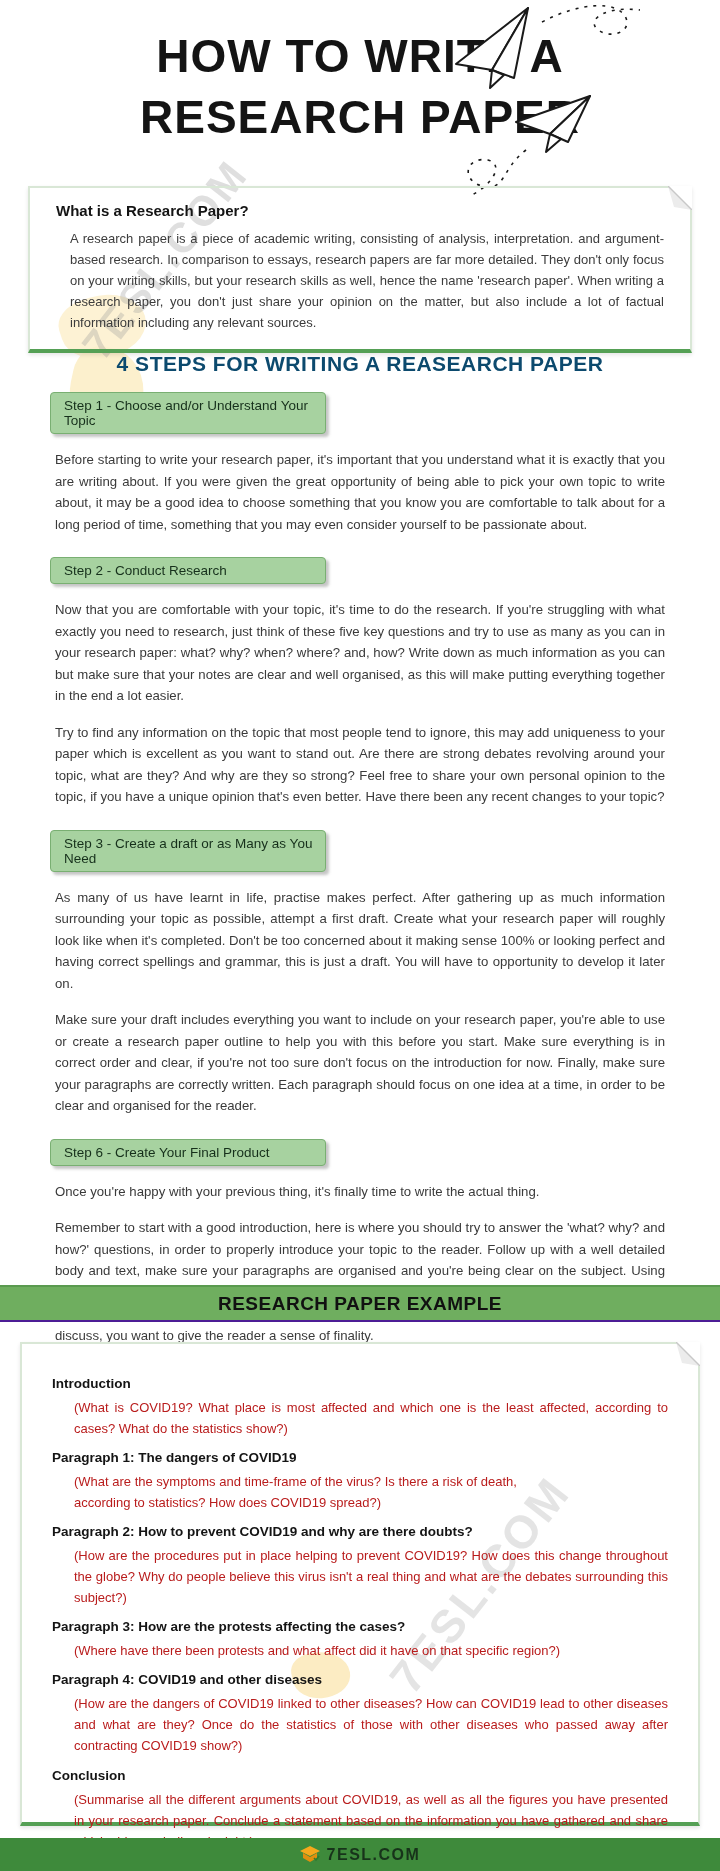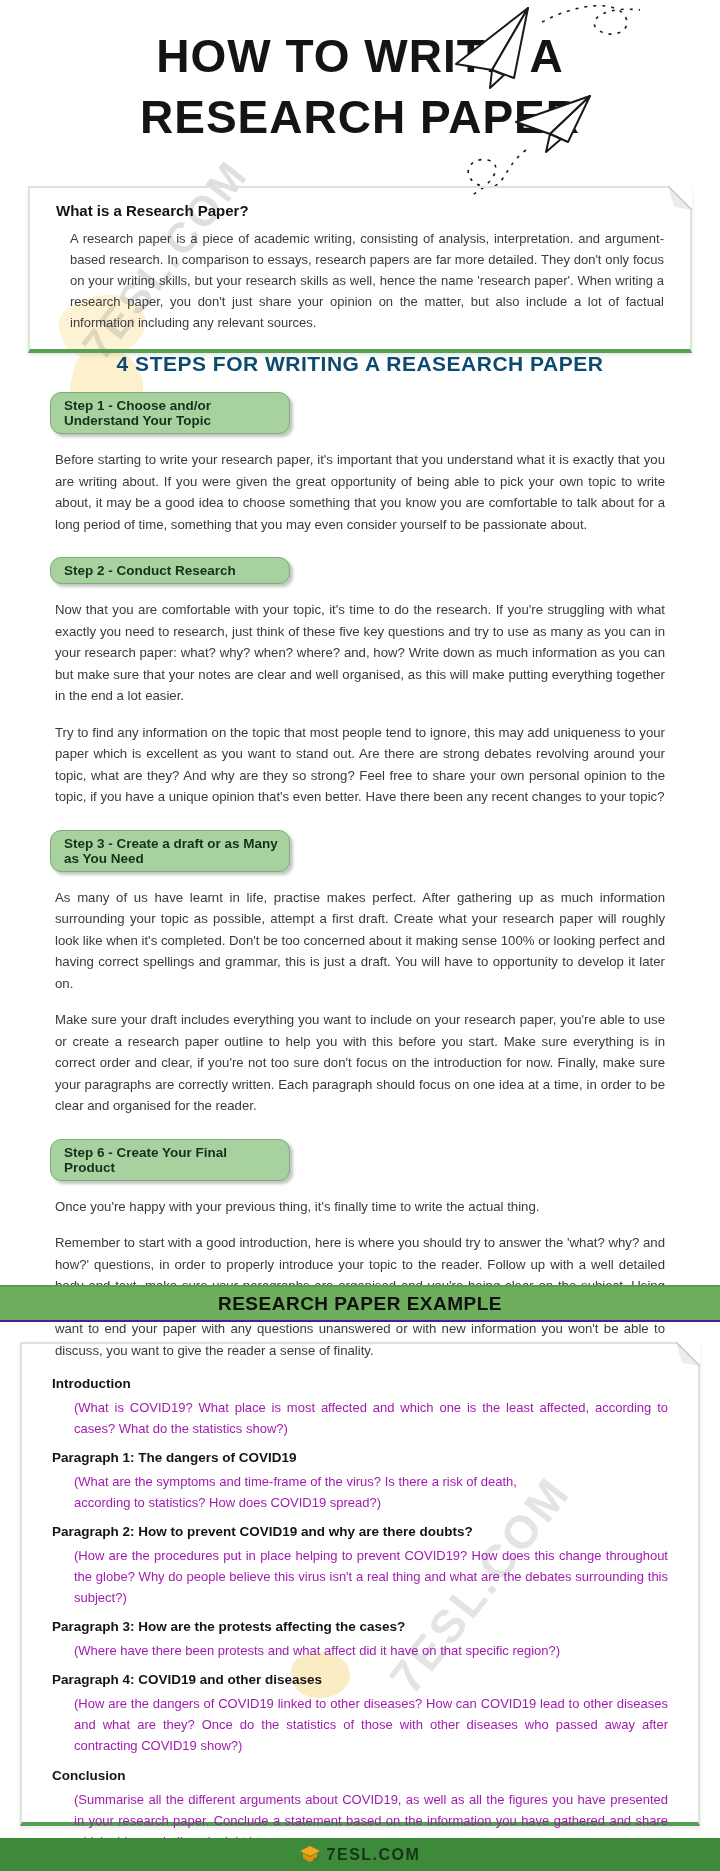--- a/index.html
+++ b/index.html
@@ -29,35 +29,35 @@
   .introbox{left:28px;top:186px;width:664px;padding:14px 26px 16px;}
   .examplebox{left:20px;top:1342px;width:680px;height:484px;padding:28px 30px;}
   .dogear{position:absolute;top:-2px;right:-2px;}
   .box-h{font-size:15px;font-weight:bold;color:#141414;margin:0 0 9px 0;}
   .box-p{font-size:13px;color:#3c3c3c;line-height:1.62;text-align:justify;margin:0 0 0 14px;}
 
   
   .steps{position:absolute;top:352px;left:0;right:0;}
   .steps h2{text-align:center;font-size:21px;font-weight:bold;color:#0c4a6e;
             letter-spacing:0.5px;margin:0 0 14px 0;}
-  .chip{margin:22px 0 0 50px;width:240px;box-sizing:border-box;padding:5px 8px 5px 13px;
-        background:#a7d2a0;border:1px solid #79af72;border-radius:11px;
+  .chip{margin:22px 0 0 50px;width:276px;box-sizing:border-box;padding:5px 8px 5px 13px;
+        background:#a7d2a0;border:1px solid #79af72;border-radius:4px;
         box-shadow:3px 3px 3px rgba(90,90,90,0.35);
-        font-size:13.5px;font-weight:bold;color:#16301b;}
+        font-size:13.5px;font-weight:normal;color:#16301b;}
   .chip.first{margin-top:16px;}
   .para{margin:15px 55px 0 55px;font-size:13.2px;line-height:1.63;color:#3a3a3a;text-align:justify;}
 
   
   .banner{position:absolute;left:0;top:1285px;width:100%;height:37px;box-sizing:border-box;
           background:#6fae5f;border-top:2px solid #5a9a4f;border-bottom:2px solid #4c1d95;
           display:flex;align-items:center;justify-content:center;
           font-size:19px;font-weight:bold;color:#111;letter-spacing:0.5px;}
   .ex-h{font-size:13.5px;font-weight:bold;color:#141414;margin:11px 0 6px 0;}
   .ex-h.first{margin-top:4px;}
-  .ex-b{font-size:13px;color:#a21caf;line-height:1.62;text-align:justify;
+  .ex-b{font-size:13px;color:#b91c1c;line-height:1.62;text-align:justify;
         margin:0 0 4px 22px;white-space:pre-line;}
 
   
   .footer{position:absolute;left:0;top:1838px;width:100%;height:33px;background:#3e8a3b;
           display:flex;align-items:center;justify-content:center;gap:7px;}
   .footer .logo-text{font-size:16px;font-weight:bold;color:#17331a;letter-spacing:1.5px;}
 </style>
 </head>
 <body>
 

